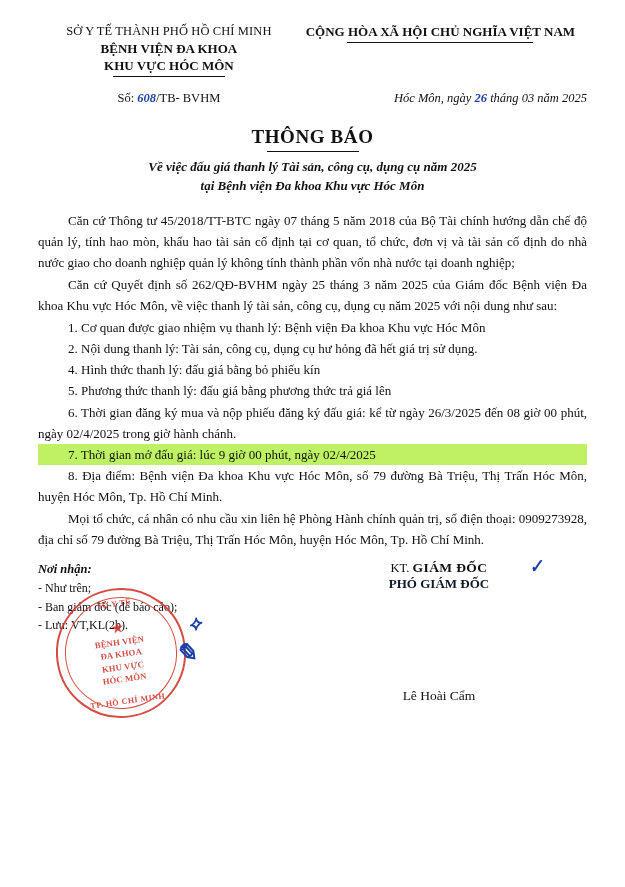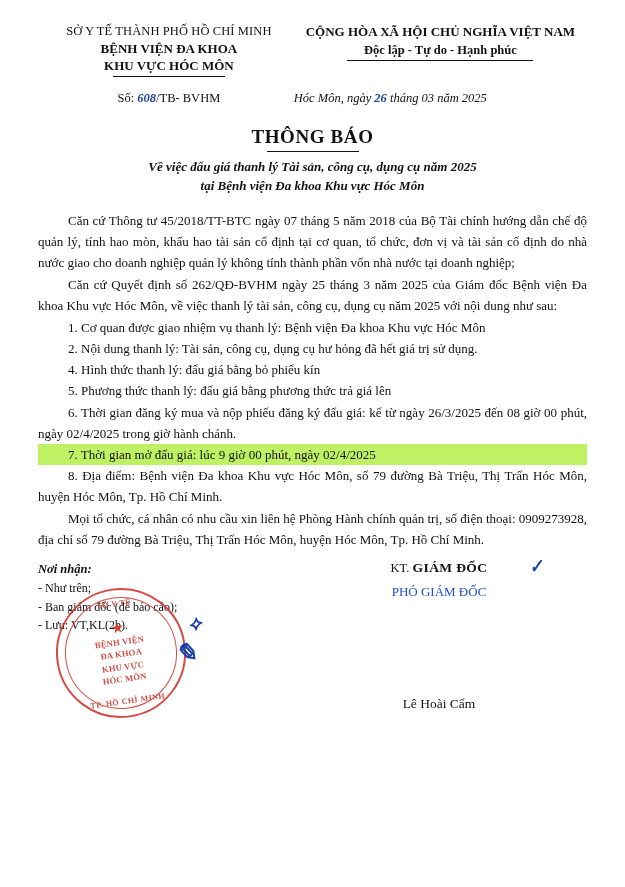--- a/index.html
+++ b/index.html
@@ -86,21 +86,21 @@
     padding-left: 6px;
   }
   .num .hand {
     font-family: "Liberation Serif", serif;
     color: #1b3fa8;
     font-style: italic;
     font-weight: bold;
   }
   .place {
     width: 54%;
-    text-align: left;
+    text-align: right;
     font-size: 12.5px;
     font-style: italic;
   }
   .place .hand-date {
     color: #1b3fa8;
     font-weight: bold;
     font-style: italic;
   }
 
   
@@ -173,24 +173,24 @@
     right: 18px;
     top: 0;
     width: 260px;
     text-align: center;
   }
   .kt {
     font-size: 12.5px;
   }
   .kt b { font-weight: bold; font-size: 13.5px; letter-spacing: .4px; }
   .pho {
-    margin-top: 8px;
-    font-size: 13px;
-    font-weight: normal;
-    color: #1d4ed8;
+    margin-top: 0;
+    font-size: 13px;
+    font-weight: bold;
+    color: #0f172a;
   }
   .signer {
     margin-top: 96px;
     font-size: 13.5px;
   }
   
   .stamp {
     position: absolute;
     left: 18px;
     top: 28px;
@@ -262,21 +262,20 @@
 
     <div class="header">
       <div class="header-left">
         <div class="dept">SỞ Y TẾ THÀNH PHỐ HỒ CHÍ MINH</div>
         <div class="hosp">BỆNH VIỆN ĐA KHOA</div>
         <div class="hosp2">KHU VỰC HÓC MÔN</div>
         <div class="rule rule-left"></div>
       </div>
       <div class="header-right">
         <div class="nation">CỘNG HÒA XÃ HỘI CHỦ NGHĨA VIỆT NAM</div>
-        <div class="motto">Độc lập - Tự do - Hạnh phúc</div>
         <div class="rule rule-right"></div>
       </div>
     </div>
 
     <div class="subhead">
       <div class="num">
         <span>Số:</span>
         <span class="hand">608</span><span>/TB- BVHM</span>
       </div>
       <div class="place">

